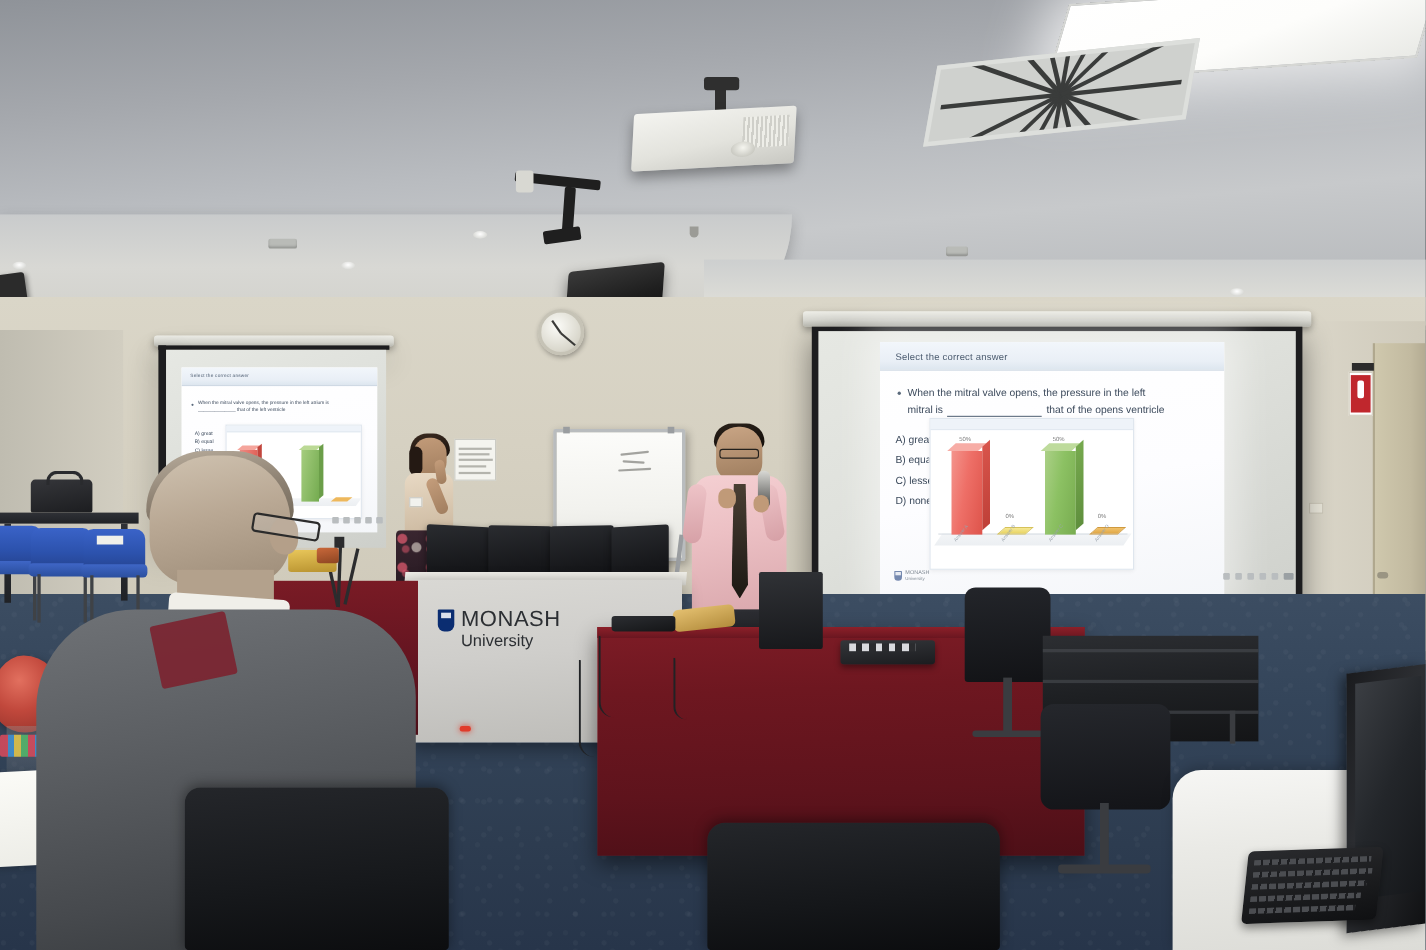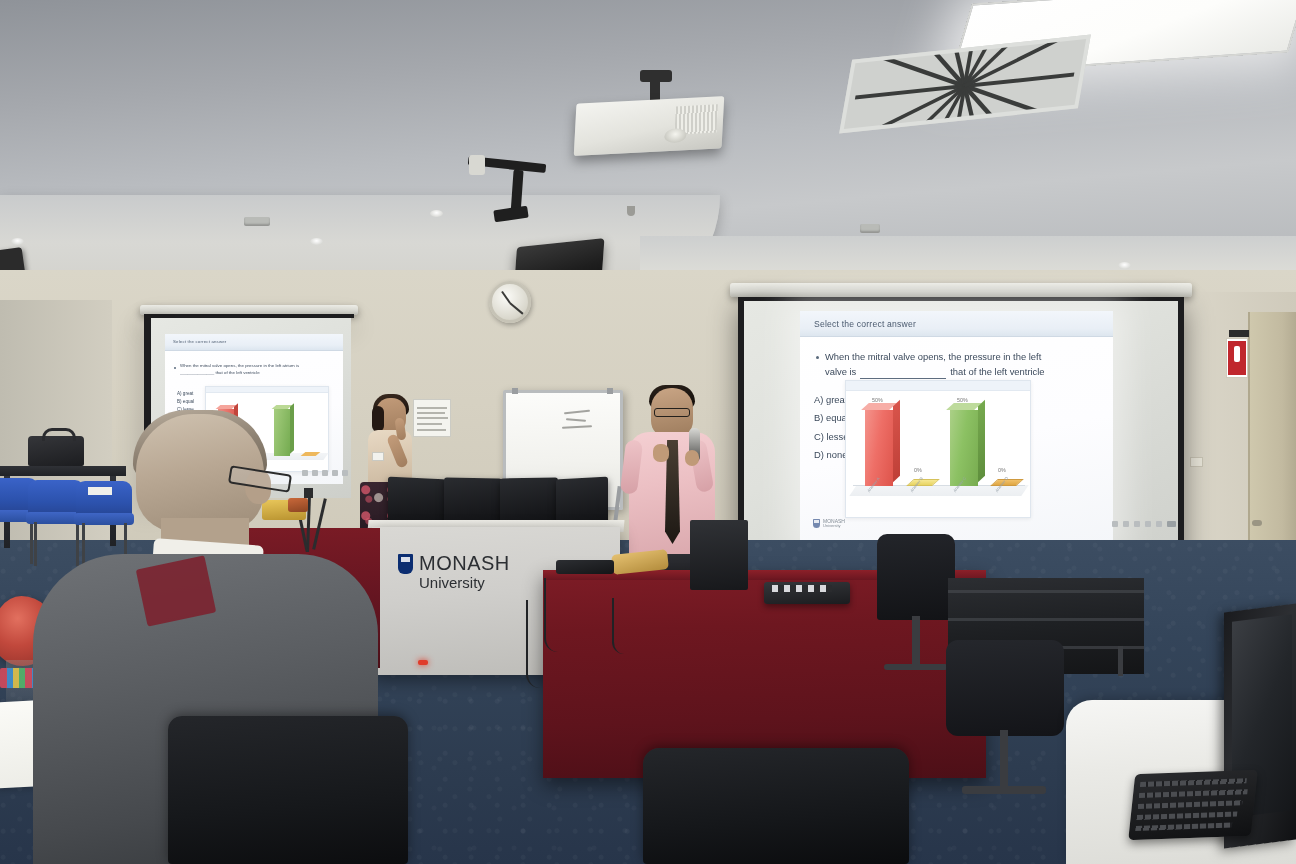--- a/index.html
+++ b/index.html
@@ -583,23 +583,23 @@
   <div class="screen-surface" style="left:744px;top:301px;width:434px;height:282px;"></div>
 
   <div class="slide" style="left:800px;top:311px;width:313px;height:233px;box-shadow:0 0 30px 14px rgba(255,255,255,.45);">
     <div class="slide-titlebar" style="height:26px;"></div>
     <div class="slide-title" style="position:absolute;left:14px;top:8px;font-size:8.6px;">Select the correct answer</div>
 
     <div class="bullet-dot" style="position:absolute;left:16px;top:45px;width:3.4px;height:3.4px;"></div>
     <div style="position:absolute;left:25px;top:38px;width:272px;font-size:9.4px;line-height:1.62;color:#3c4a5c;">
       <div>When the mitral valve opens, the pressure in the left</div>
       <div style="display:flex;align-items:flex-end;gap:4px;">
-        <span>valve is</span>
+        <span>mitral is</span>
         <span class="blank-line" style="width:86px;height:11px;display:inline-block;"></span>
-        <span>that of the left ventricle</span>
+        <span>that of the opens ventricle</span>
       </div>
     </div>
 
     <div style="position:absolute;left:14px;top:80px;font-size:9.4px;line-height:1.95;color:#3c4a5c;">
       <div>A) great</div>
       <div>B) equal</div>
       <div>C) lesse</div>
       <div>D) none</div>
     </div>
 

